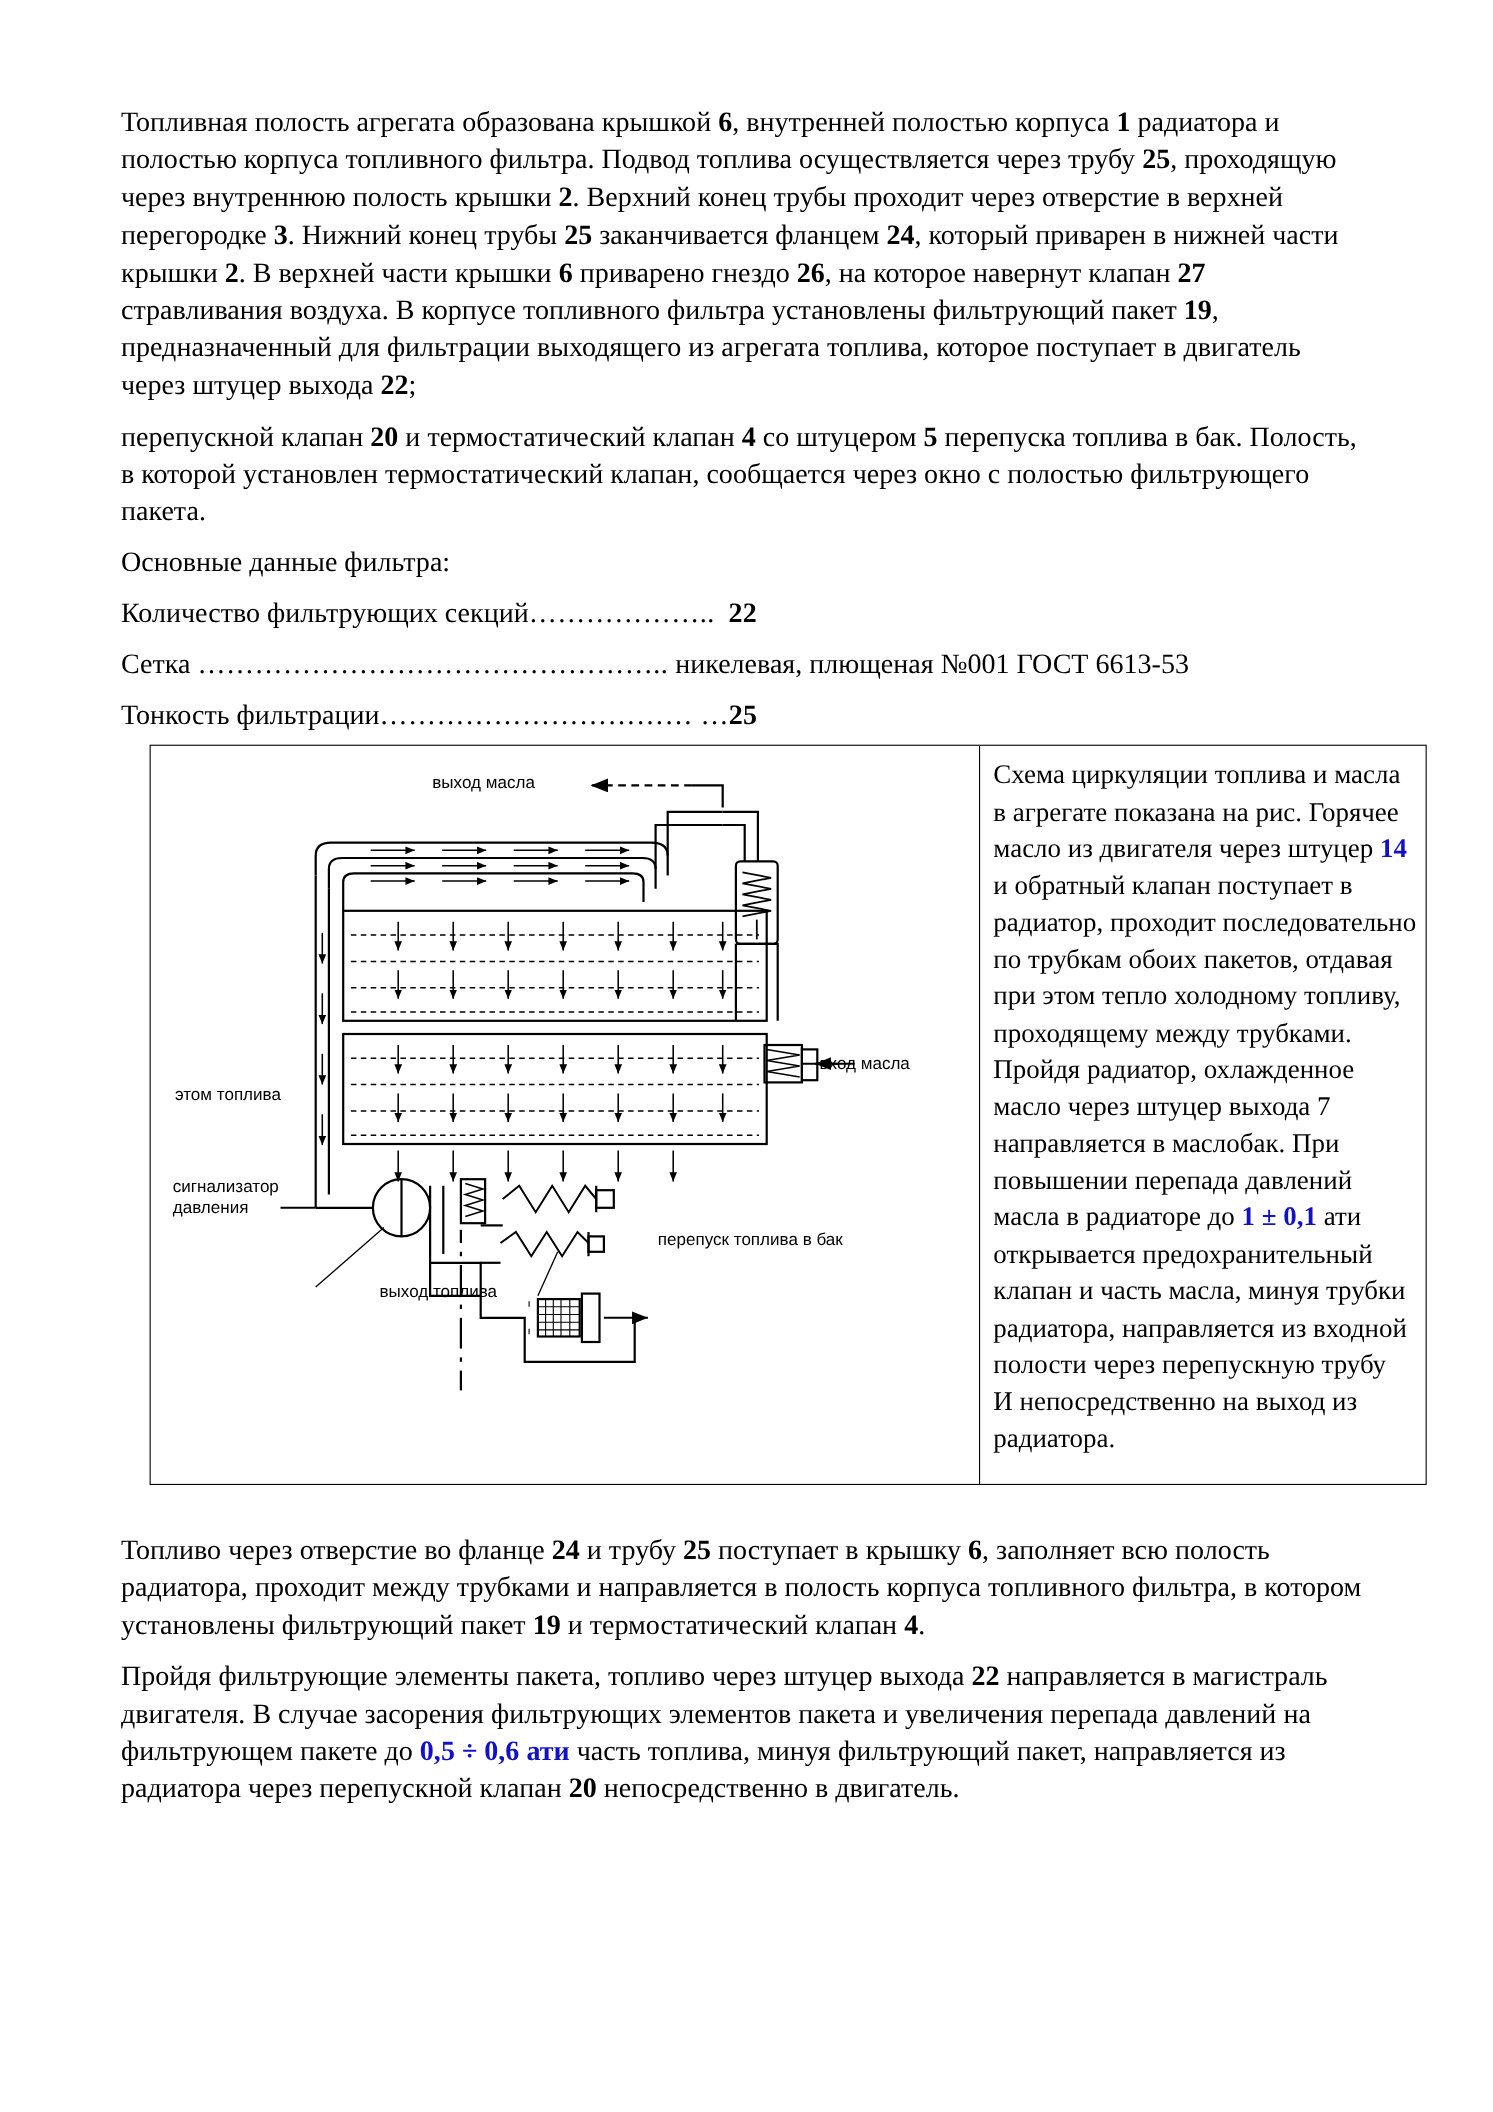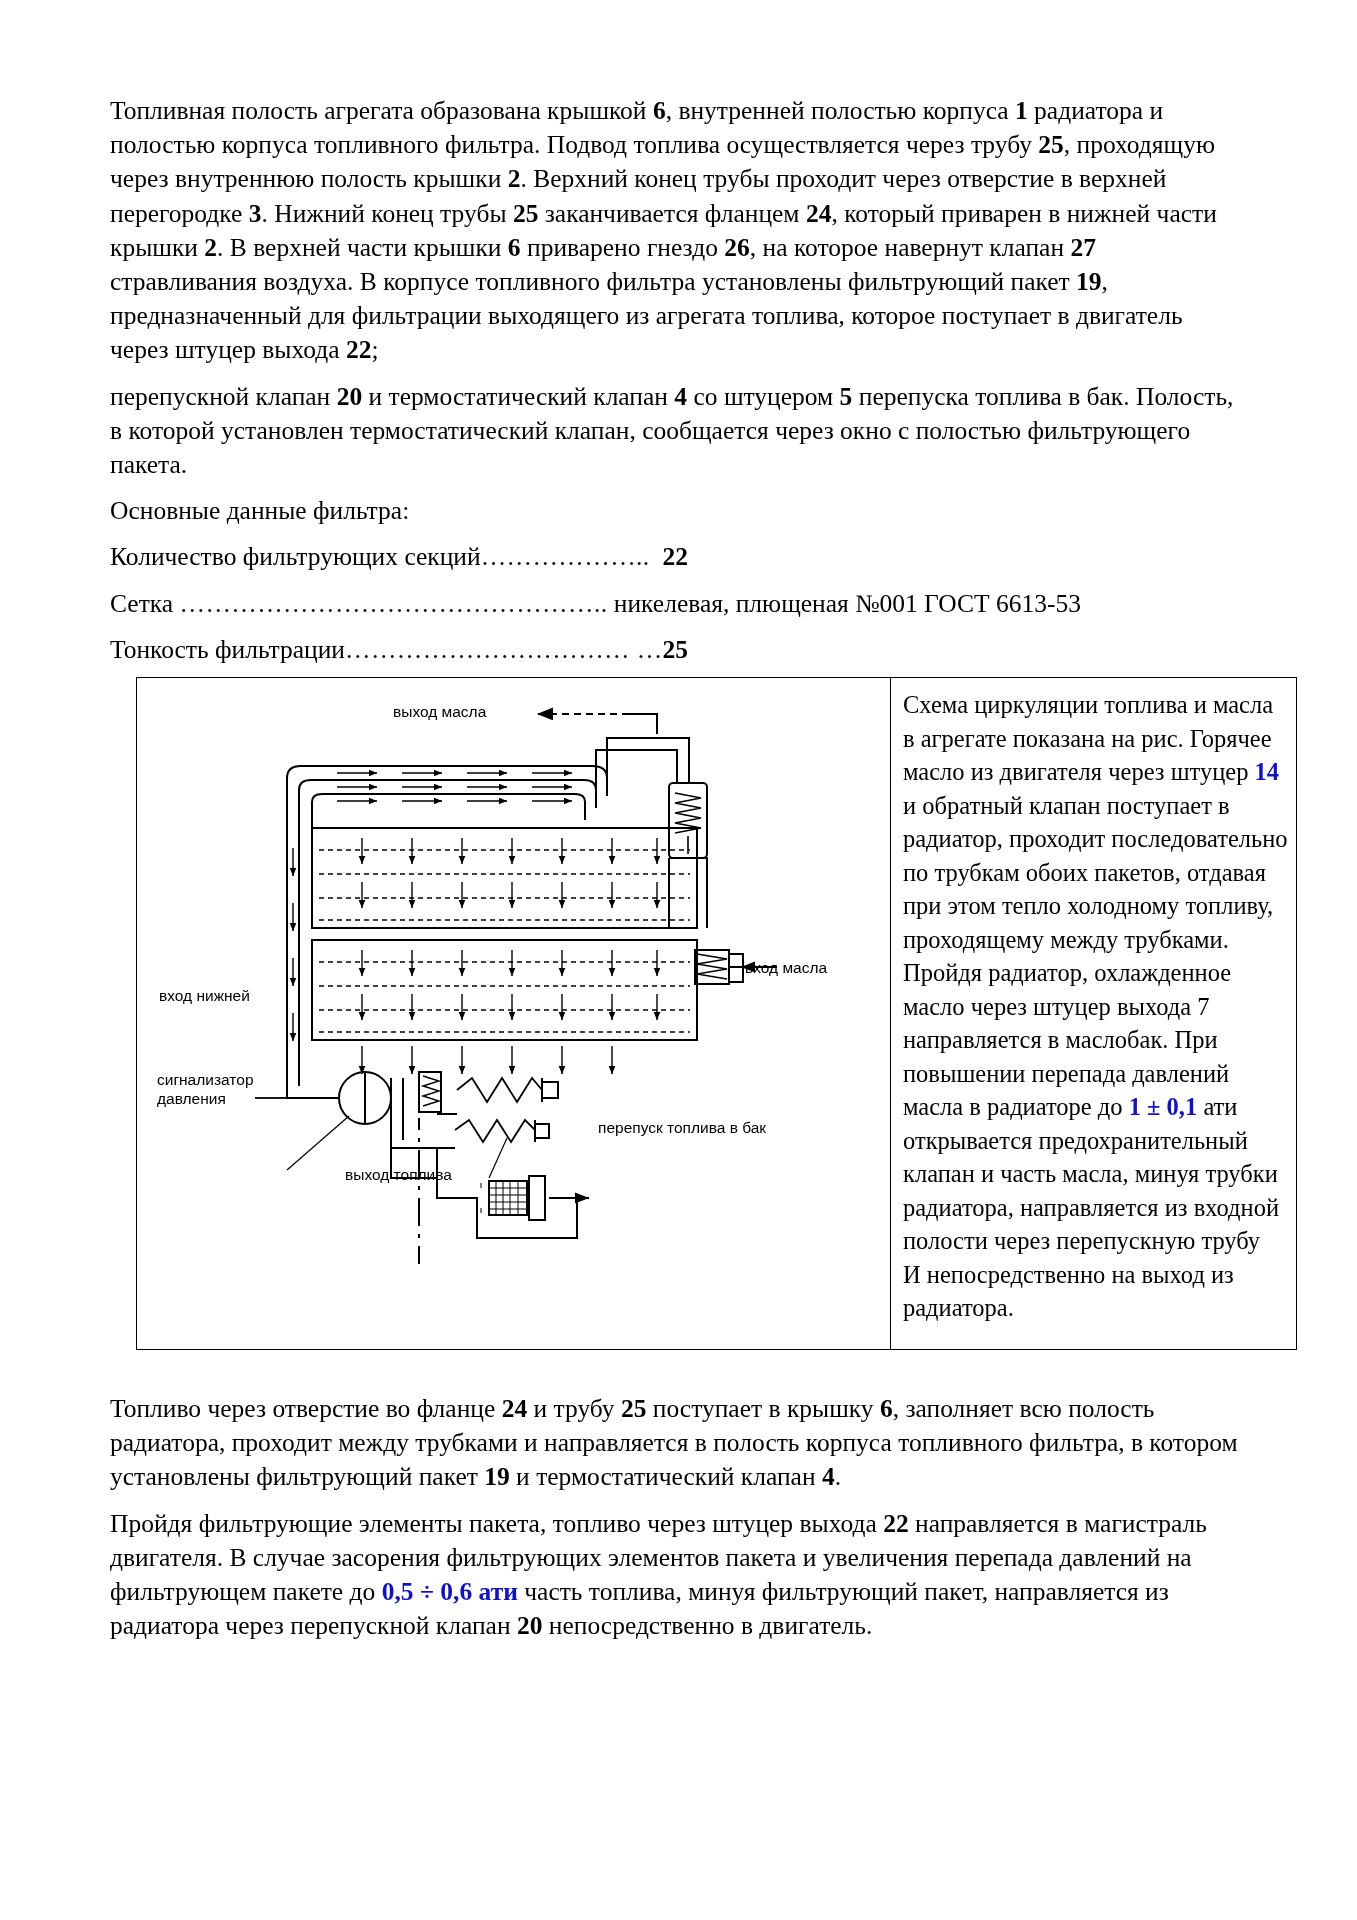--- a/index.html
+++ b/index.html
@@ -284,21 +284,21 @@
 
       <div class="dlabel" style="left:256px; top:24px;">
         <span>выход масла</span>
       </div>
 
       <div class="dlabel" style="left:608px; top:280px;">
         <span>вход масла</span>
       </div>
 
       <div class="dlabel" style="left:22px; top:308px;">
-        <span>вход нижней</span>
+        <span>этом топлива</span>
       </div>
 
       <div class="dlabel" style="left:20px; top:392px;">
         <div>сигнализатор</div>
         <div>давления</div>
       </div>
 
       <div class="dlabel" style="left:461px; top:440px;">
         <span>перепуск топлива в бак</span>
       </div>

